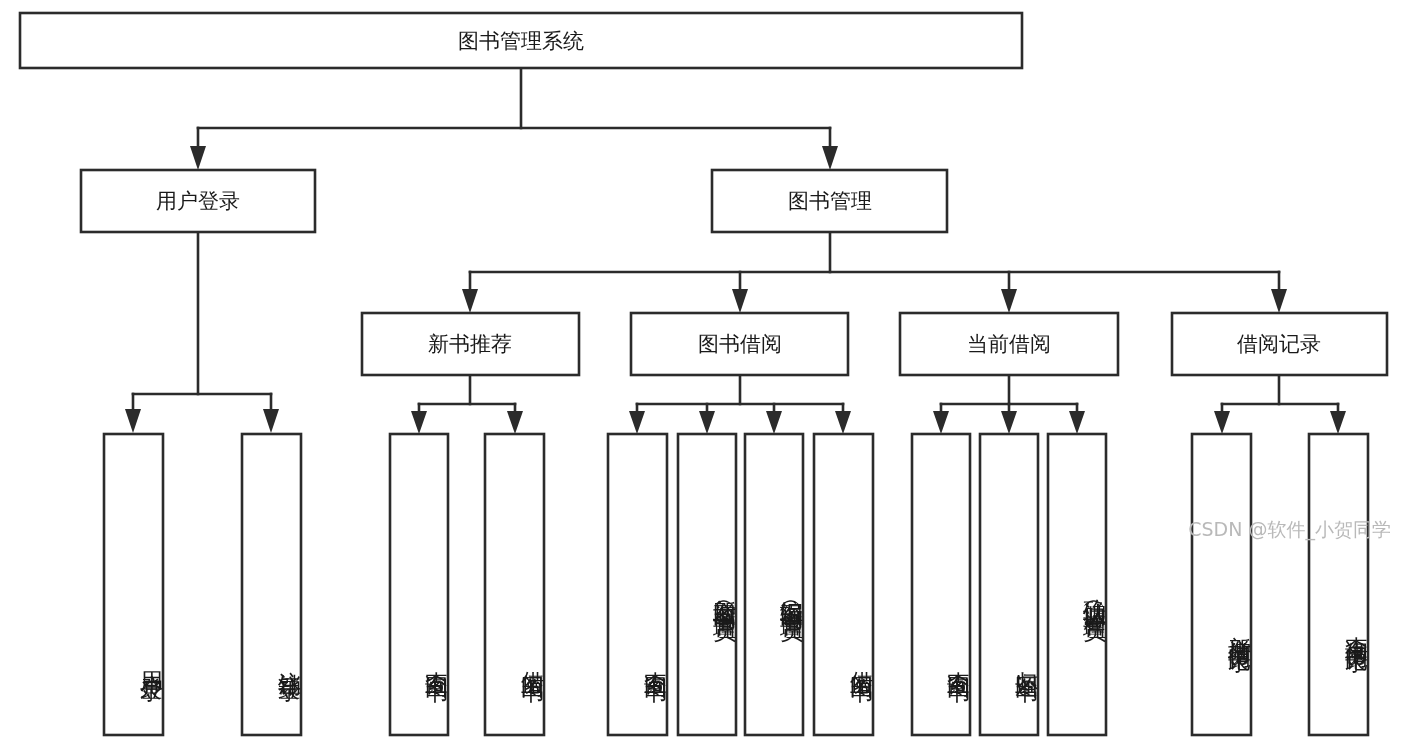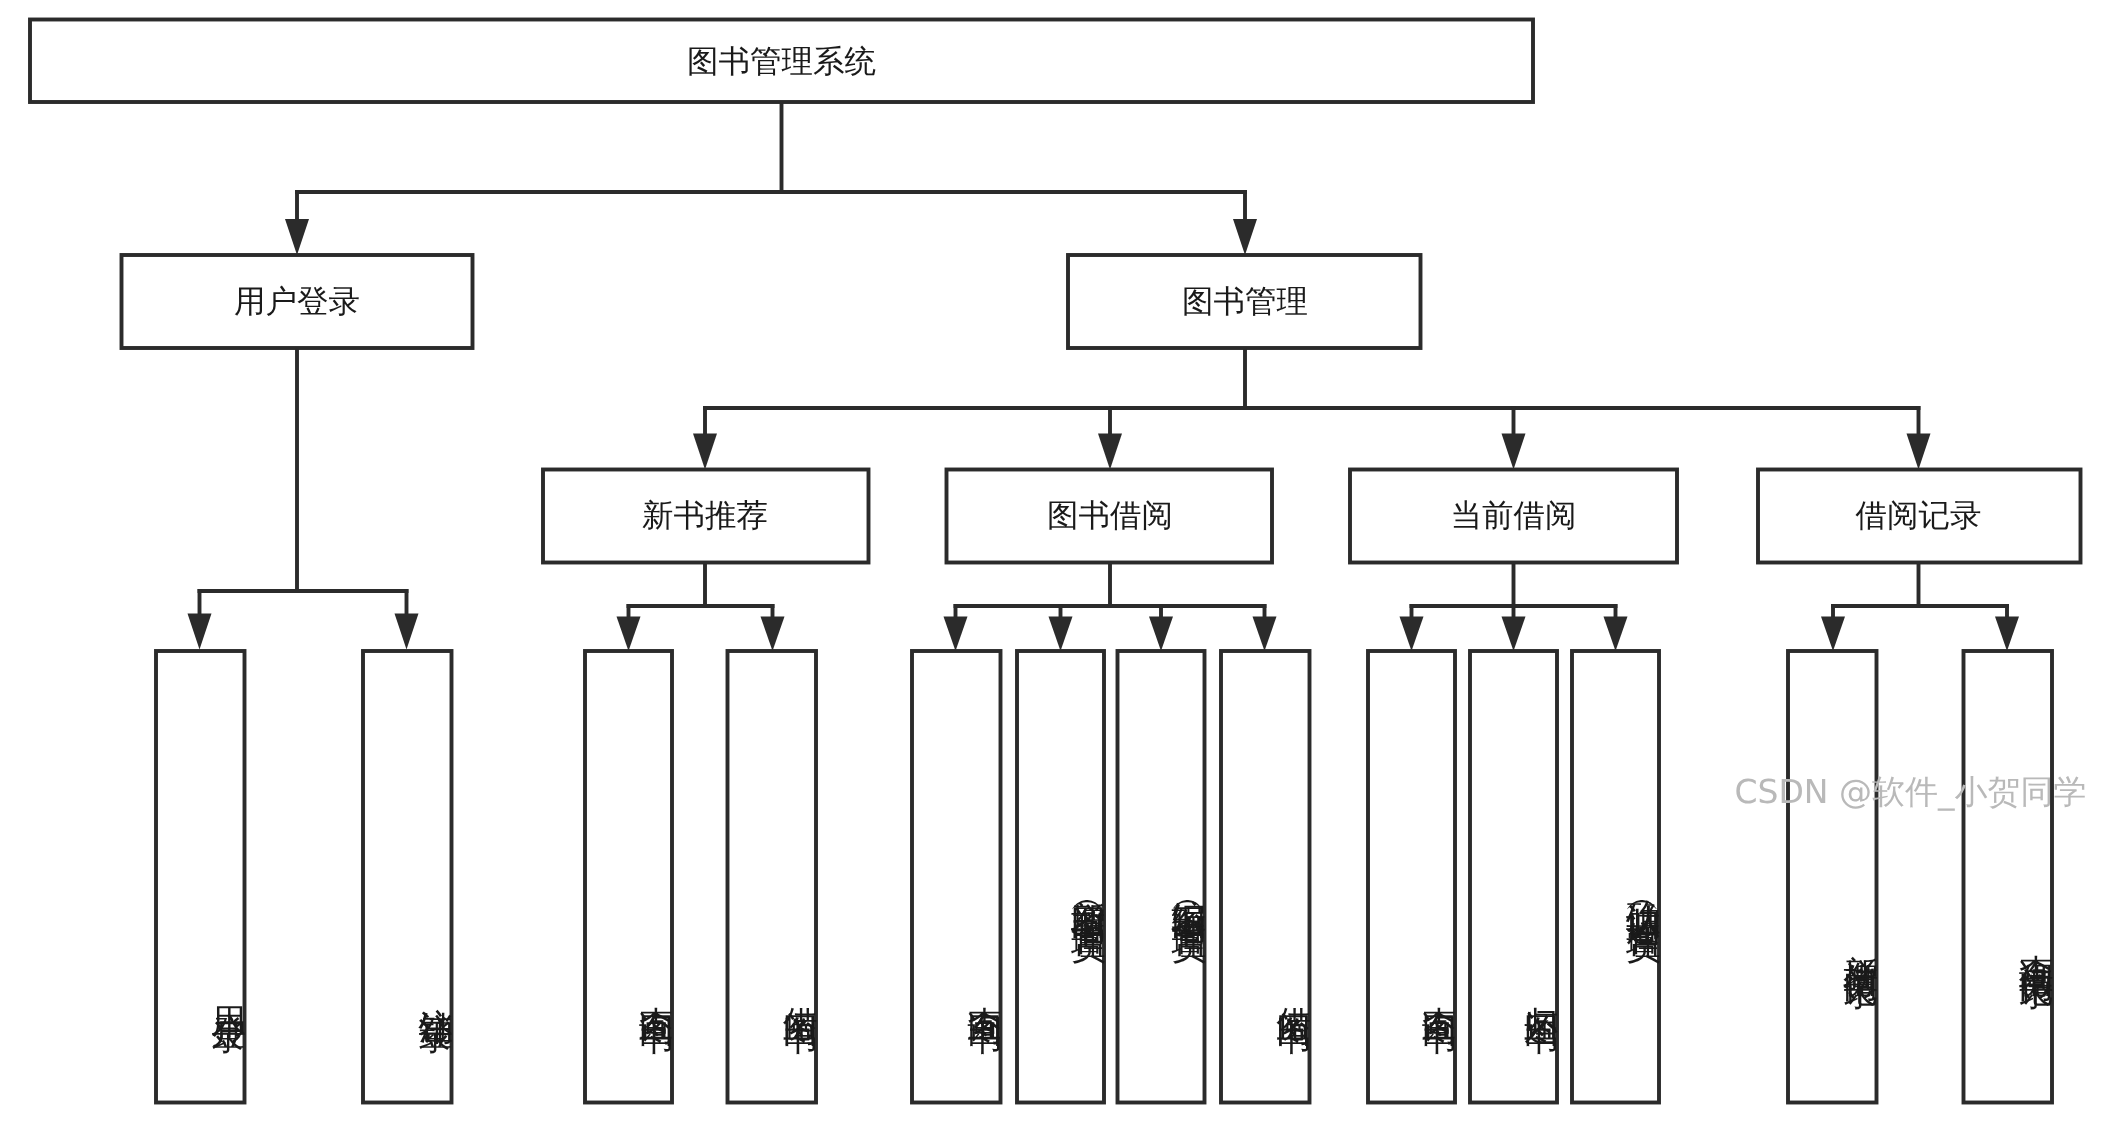--- a/index.html
+++ b/index.html
@@ -63,21 +63,21 @@
     align-items: flex-start;
     justify-content: center;
     white-space: nowrap;
     pointer-events: none;
   }
   .watermark {
     position: absolute;
     right: 14px;
     bottom: 6px;
     font-family: "DejaVu Sans", "Liberation Sans", sans-serif;
-    font-size: 22px;
+    font-size: 19px;
     color: #b9b9b9;
     white-space: nowrap;
     user-select: none;
   }
 </style>
 </head>
 <body>
 
 <div id="diagram-root">
 

